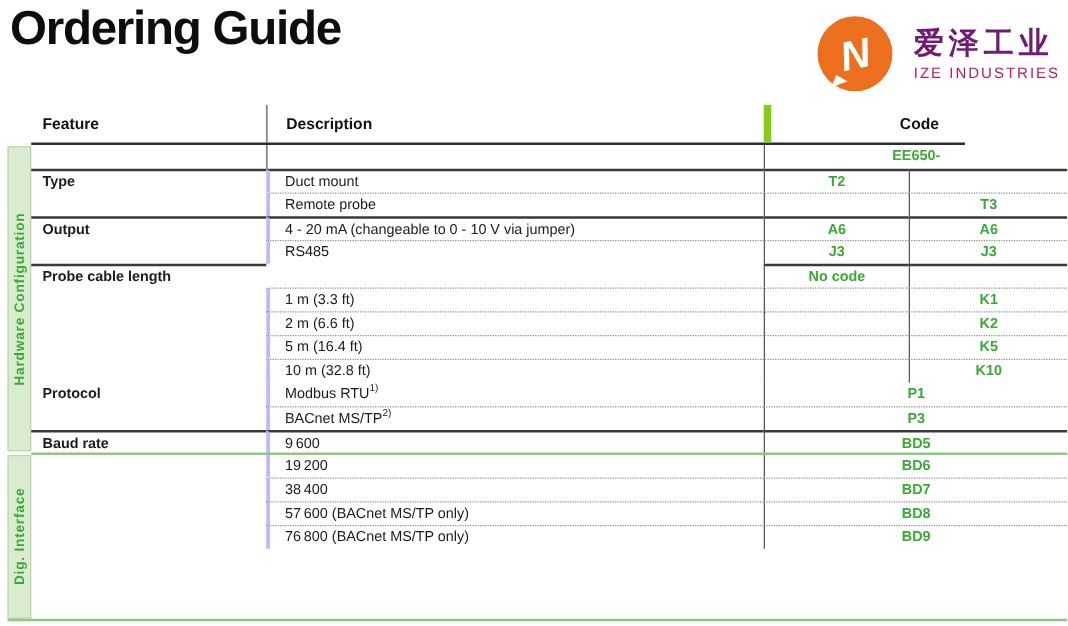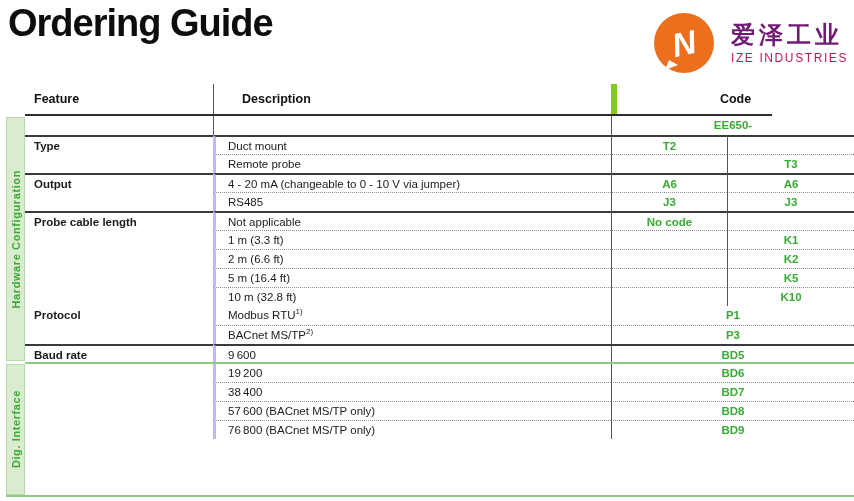--- a/index.html
+++ b/index.html
@@ -25,21 +25,21 @@
   .side-dig{top:364px;height:131px;}
   .vlabel{writing-mode:vertical-rl;transform:rotate(180deg);font-size:11px;font-weight:bold;
           color:var(--green,#3aaa35);letter-spacing:.6px;white-space:nowrap;}
 
   
   .table-wrap{position:absolute;left:25px;top:84px;width:747px;}
   .thead{display:grid;grid-template-columns:188px 398px 243px;height:30px;
          border-bottom:2px solid #2e2e2e;box-sizing:content-box;}
   .th{font-size:12.5px;font-weight:bold;color:#111;display:flex;align-items:center;}
   .th-feature{padding-left:9px;}
-  .th-desc{border-left:1px solid #565656;padding-left:28px;}
+  .th-desc{border-left:1px solid #565656;padding-left:15px;}
   .th-code{border-left:6px solid #84cc16;justify-content:center;}
 
   .ee-row{display:grid;grid-template-columns:188px 398px 243px;height:19px;}
   .ee-empty{border-left:1px solid #565656;}
   .ee-code{border-left:1px solid #565656;text-align:center;line-height:19px;
            font-size:11.5px;font-weight:bold;color:var(--green,#3aaa35);}
 
   .group{display:grid;grid-template-columns:188px 398px 116px 127px;grid-auto-rows:19px;}
   .cell{box-sizing:border-box;font-size:11.5px;line-height:18px;white-space:nowrap;overflow:hidden;}
   .feature{grid-column:1;font-weight:bold;padding-left:9px;}
@@ -107,21 +107,20 @@
           <div class="cell feature gsep" style="grid-row: 1 / span 2;">Output</div>
           <div class="cell desc gsep">4 - 20 mA (changeable to 0 - 10 V via jumper)</div>
           <div class="cell c1 code gsep">A6</div>
           <div class="cell c2 code gsep">A6</div>
           <div class="cell desc dot">RS485</div>
           <div class="cell c1 code dot">J3</div>
           <div class="cell c2 code dot">J3</div>
         </div>
         <div class="group">
           <div class="cell feature gsep" style="grid-row: 1 / span 5;">Probe cable length</div>
-          <div class="cell desc gsep">Not applicable</div>
           <div class="cell c1 code gsep">No code</div>
           <div class="cell c2 code gsep"></div>
           <div class="cell desc dot">1 m (3.3 ft)</div>
           <div class="cell c1 code dot"></div>
           <div class="cell c2 code dot">K1</div>
           <div class="cell desc dot">2 m (6.6 ft)</div>
           <div class="cell c1 code dot"></div>
           <div class="cell c2 code dot">K2</div>
           <div class="cell desc dot">5 m (16.4 ft)</div>
           <div class="cell c1 code dot"></div>

